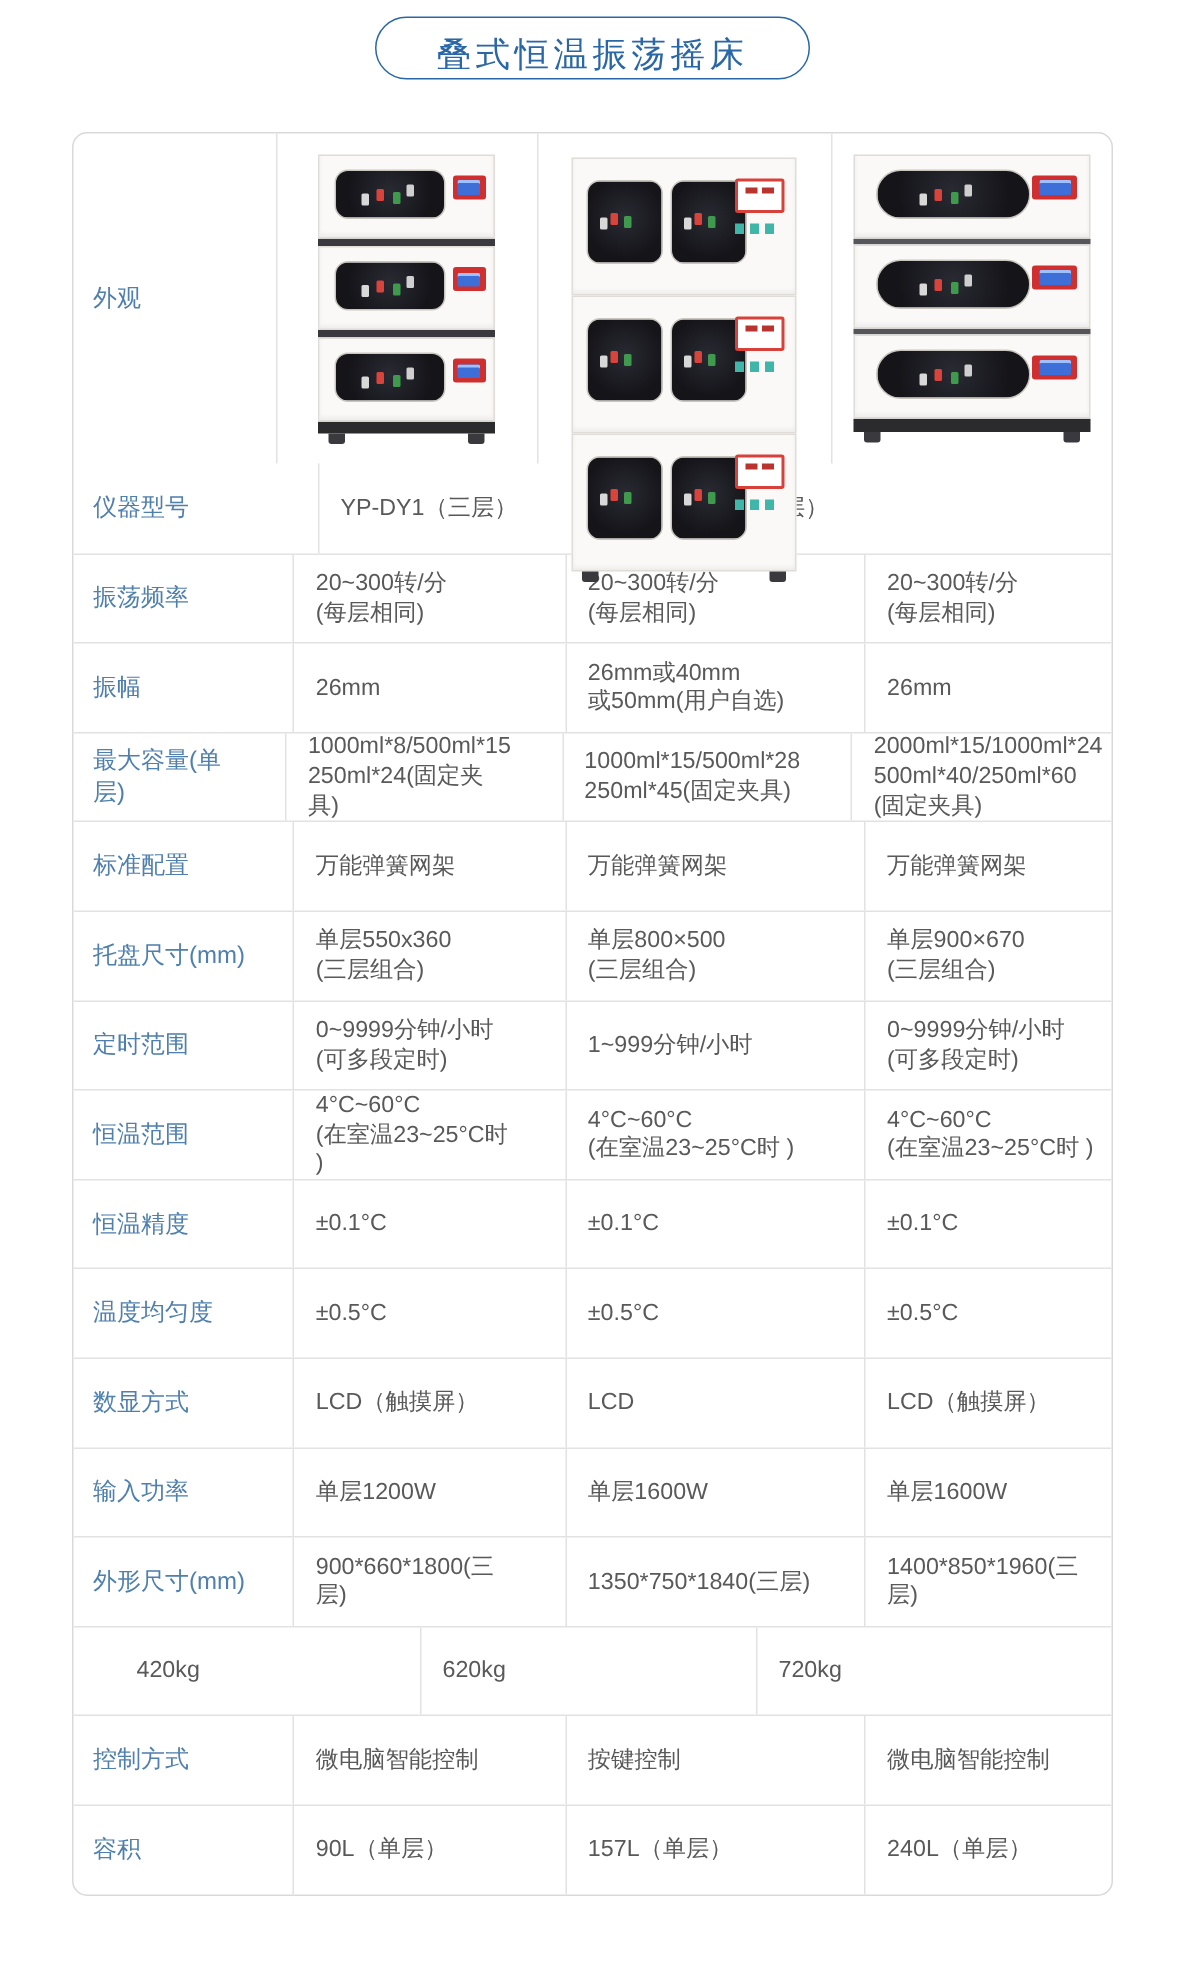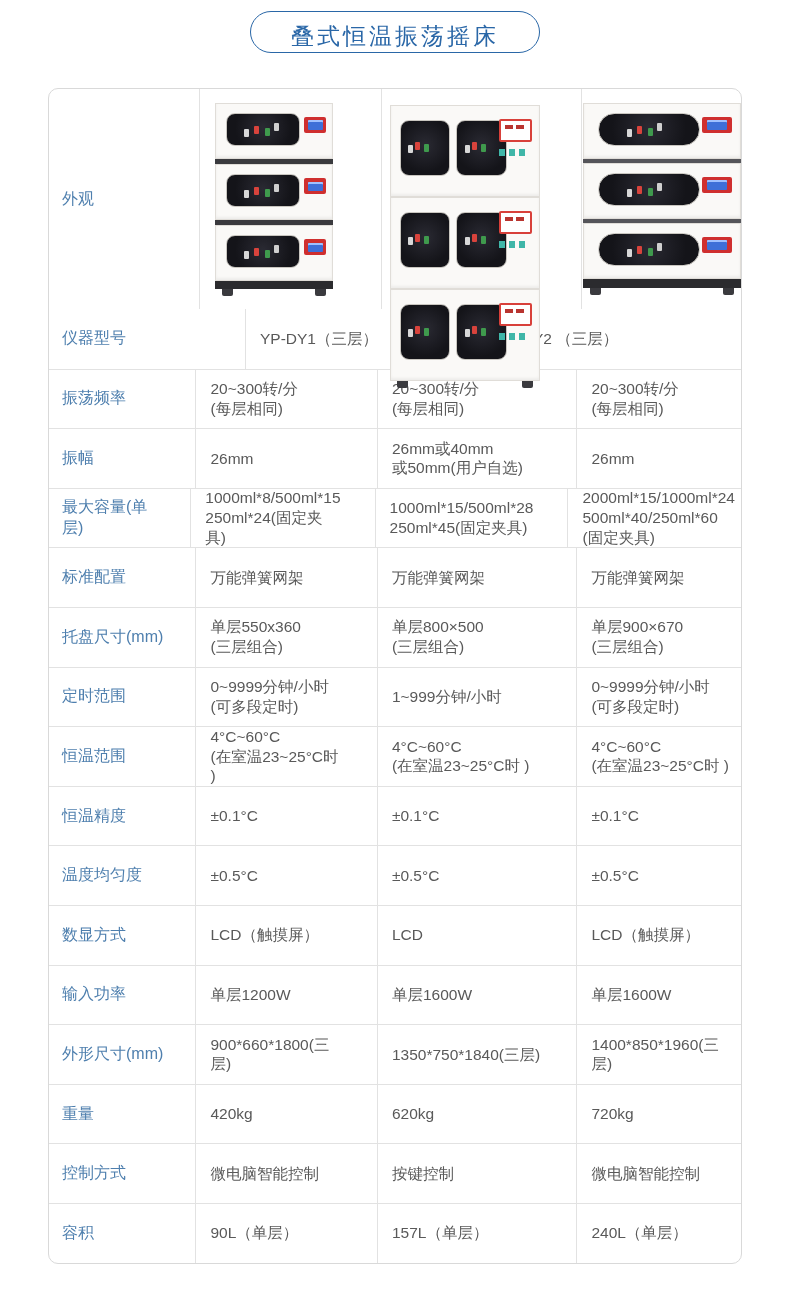--- a/index.html
+++ b/index.html
@@ -23,21 +23,21 @@
   }
 
   
   .spec-table {
     position: absolute; left: 48px; top: 88px; width: 694px;
     border: 1px solid #d9d9d9; border-radius: 10px;
     overflow: hidden; background: #fff;
     display: flex; flex-direction: column;
   }
   .row { display: flex; border-top: 1px solid #e2e2e2; }
-  .row:first-child { border-top: none; gap: 33px; }
+  .row:first-child { border-top: none; }
   .cell {
     border-left: 1px solid #e2e2e2;
     display: flex; align-items: center;
     white-space: pre-line;
   }
   .cell:first-child { border-left: none; }
   .c0 { width: 135px; padding: 0 4px 0 13px; color: #4e7fae; font-size: 16px; }
   .c1 { width: 175px; }
   .c2 { width: 196px; }
   .c3 { width: 188px; }
@@ -255,21 +255,20 @@
         <div class="cell c0">输入功率</div>
         <div class="cell value-cell c1">单层1200W</div>
         <div class="cell value-cell c2">单层1600W</div>
         <div class="cell value-cell c3">单层1600W</div>
       </div><div class="row spec-row">
         <div class="cell c0">外形尺寸(mm)</div>
         <div class="cell value-cell c1">900*660*1800(三层)</div>
         <div class="cell value-cell c2">1350*750*1840(三层)</div>
         <div class="cell value-cell c3">1400*850*1960(三层)</div>
       </div><div class="row spec-row">
-        <div class="cell c0">重量</div>
         <div class="cell value-cell c1">420kg</div>
         <div class="cell value-cell c2">620kg</div>
         <div class="cell value-cell c3">720kg</div>
       </div><div class="row spec-row">
         <div class="cell c0">控制方式</div>
         <div class="cell value-cell c1">微电脑智能控制</div>
         <div class="cell value-cell c2">按键控制</div>
         <div class="cell value-cell c3">微电脑智能控制</div>
       </div><div class="row spec-row">
         <div class="cell c0">容积</div>

